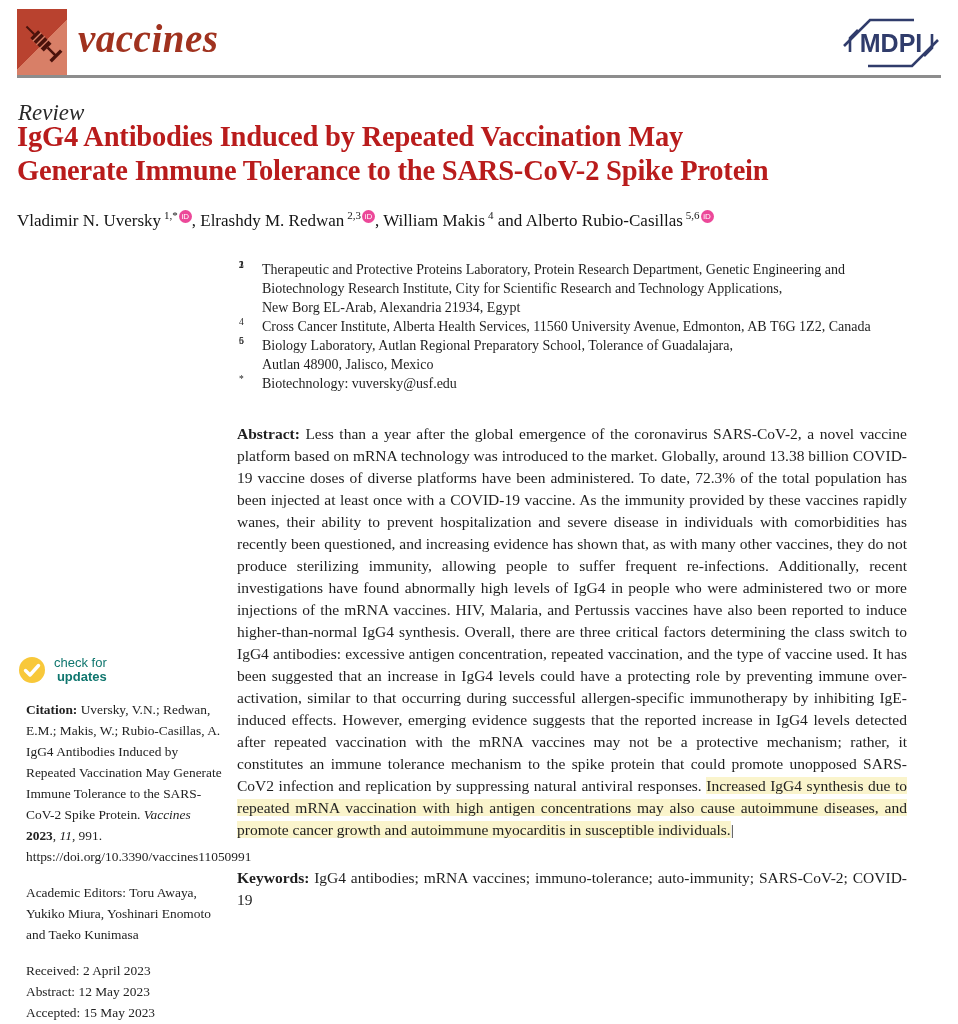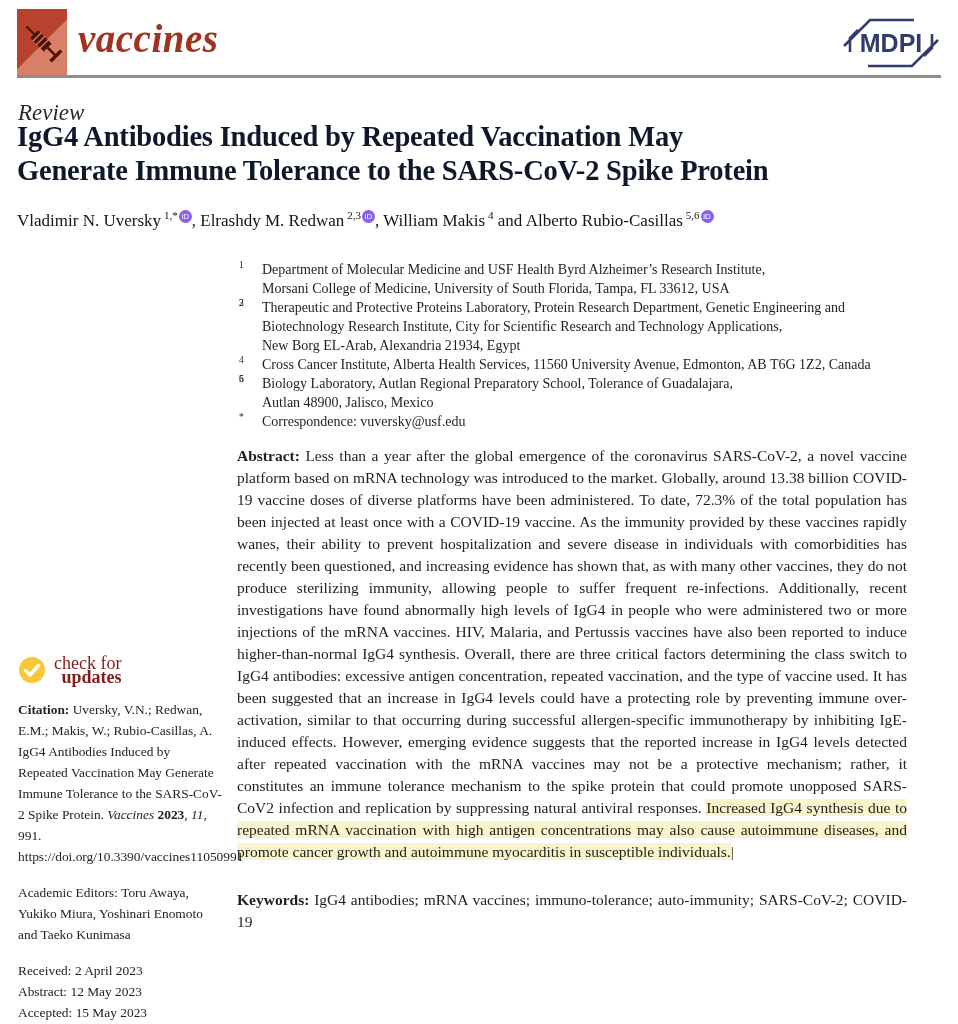--- a/index.html
+++ b/index.html
@@ -18,49 +18,49 @@
     letter-spacing: 0.5px;
   }
   .mdpi-logo { position: absolute; left: 836px; top: 12px; width: 110px; height: 62px; }
   .mdpi-logo svg { display: block; }
   .header-rule { position: absolute; left: 17px; top: 75px; width: 924px; height: 3px; background: #8d8d8d; }
 
   
   .article-type { position: absolute; left: 18px; top: 100px; font-style: italic; font-size: 23px; color: #2a2a2a; }
   .page-title {
     position: absolute; left: 17px; top: 120px; width: 938px;
-    font-size: 28.5px; font-weight: 700; line-height: 34px; color: #0f172a;
+    font-size: 28.5px; font-weight: 700; line-height: 34px; color: #b91c1c;
     white-space: pre-line; letter-spacing: -0.2px;
   }
   .authors-line { position: absolute; left: 17px; top: 209px; width: 938px; font-size: 17px; color: #141414; }
   .authors-line sup { font-size: 11px; margin-left: 3px; }
   .orcid {
     display: inline-block; width: 13px; height: 13px; border-radius: 50%;
-    background: #8b5cf6; color: #ffffff; font-family: "Liberation Sans", sans-serif;
+    background: #ec4899; color: #ffffff; font-family: "Liberation Sans", sans-serif;
     font-size: 8px; line-height: 13px; text-align: center; vertical-align: super; margin-left: 1px;
   }
 
   
   .main-col { position: absolute; left: 237px; top: 260px; width: 670px; }
   .affiliations { font-size: 14px; line-height: 19px; }
   .aff-row { position: relative; padding-left: 25px; }
   .aff-marker { position: absolute; left: 2px; top: -4px; font-size: 9.5px; }
   .aff-text { white-space: pre-line; }
-  .abstract-par { margin-top: 14px; font-size: 15.5px; line-height: 22px; text-align: justify; }
+  .abstract-par { margin-top: 30px; font-size: 15.5px; line-height: 22px; text-align: justify; }
   .bold { font-weight: 700; }
   .hl { background: #faf4cc; }
   .caret { font-weight: 400; background: none; }
   .keywords-par { margin-top: 26px; font-size: 15.5px; line-height: 22px; text-align: justify; }
 
   
   .sidebar { position: absolute; left: 18px; top: 656px; width: 204px; font-size: 13.4px; line-height: 21px; color: #222222; }
   .badge { display: flex; align-items: center; gap: 8px; cursor: pointer; }
-  .badge-text { font-family: Liberation Serif, serif; font-size: 18px; line-height: 14px; color: #7f1d1d; }
+  .badge-text { font-family: Liberation Sans, sans-serif; font-size: 13px; line-height: 14px; color: #0f766e; }
   .badge-text .b2 { font-weight: 700; text-align: right; }
-  .sb-block { margin-top: 15px; }
+  .sb-block { margin-top: 15px; margin-left: 8px; }
   .sb-italic { font-style: italic; }
   .sb-bold { font-weight: 700; }
   .date-row { white-space: nowrap; }
 </style>
 </head>
 <body>
 
 <div class="logo-square">
   <svg width="50" height="66" viewBox="0 0 50 66">
     <g transform="rotate(45 25 33)" fill="#4a120b" stroke="#4a120b">
@@ -92,31 +92,30 @@
 <div class="article-type">Review</div>
 <h1 class="page-title">IgG4 Antibodies Induced by Repeated Vaccination May
 Generate Immune Tolerance to the SARS-CoV-2 Spike Protein</h1>
 
 <div class="authors-line">
   <span><span>Vladimir N. Uversky</span><sup>1,*</sup><span class="orcid">iD</span><span>, </span></span><span><span>Elrashdy M. Redwan</span><sup>2,3</sup><span class="orcid">iD</span><span>, </span></span><span><span>William Makis</span><sup>4</sup><span> and </span></span><span><span>Alberto Rubio-Casillas</span><sup>5,6</sup><span class="orcid">iD</span></span>
 </div>
 
 <div class="main-col">
   <div class="affiliations">
-    <div class="aff-row"><span class="aff-marker">1</span><span class="aff-text">Department of Molecular Medicine and USF Health Byrd Alzheimer’s Research Institute,
-Morsani College of Medicine, University of South Florida, Tampa, FL 33612, USA</span></div>
+    <div class="aff-row"><span class="aff-marker">1</span></div>
     <div class="aff-row"><span class="aff-marker">2</span></div>
     <div class="aff-row"><span class="aff-marker">3</span><span class="aff-text">Therapeutic and Protective Proteins Laboratory, Protein Research Department, Genetic Engineering and
 Biotechnology Research Institute, City for Scientific Research and Technology Applications,
 New Borg EL-Arab, Alexandria 21934, Egypt</span></div>
     <div class="aff-row"><span class="aff-marker">4</span><span class="aff-text">Cross Cancer Institute, Alberta Health Services, 11560 University Avenue, Edmonton, AB T6G 1Z2, Canada</span></div>
     <div class="aff-row"><span class="aff-marker">5</span></div>
     <div class="aff-row"><span class="aff-marker">6</span><span class="aff-text">Biology Laboratory, Autlan Regional Preparatory School, Tolerance of Guadalajara,
 Autlan 48900, Jalisco, Mexico</span></div>
-    <div class="aff-row"><span class="aff-marker">*</span><span class="aff-text">Correspondence: vuversky@usf.edu</span></div>
+    <div class="aff-row"><span class="aff-marker">*</span><span class="aff-text">Biotechnology: vuversky@usf.edu</span></div>
   </div>
 
   <p class="abstract-par"><span class="bold">Abstract:</span><span> Less than a year after the global emergence of the coronavirus SARS-CoV-2, a novel vaccine platform based on mRNA technology was introduced to the market. Globally, around 13.38 billion COVID-19 vaccine doses of diverse platforms have been administered. To date, 72.3% of the total population has been injected at least once with a COVID-19 vaccine. As the immunity provided by these vaccines rapidly wanes, their ability to prevent hospitalization and severe disease in individuals with comorbidities has recently been questioned, and increasing evidence has shown that, as with many other vaccines, they do not produce sterilizing immunity, allowing people to suffer frequent re-infections. Additionally, recent investigations have found abnormally high levels of IgG4 in people who were administered two or more injections of the mRNA vaccines. HIV, Malaria, and Pertussis vaccines have also been reported to induce higher-than-normal IgG4 synthesis. Overall, there are three critical factors determining the class switch to IgG4 antibodies: excessive antigen concentration, repeated vaccination, and the type of vaccine used. It has been suggested that an increase in IgG4 levels could have a protecting role by preventing immune over-activation, similar to that occurring during successful allergen-specific immunotherapy by inhibiting IgE-induced effects. However, emerging evidence suggests that the reported increase in IgG4 levels detected after repeated vaccination with the mRNA vaccines may not be a protective mechanism; rather, it constitutes an immune tolerance mechanism to the spike protein that could promote unopposed SARS-CoV2 infection and replication by suppressing natural antiviral responses. </span><span class="hl">Increased IgG4 synthesis due to repeated mRNA vaccination with high antigen concentrations may also cause autoimmune diseases, and promote cancer growth and autoimmune myocarditis in susceptible individuals.</span><span class="caret">|</span></p>
 
   <p class="keywords-par"><span class="bold">Keywords:</span><span> IgG4 antibodies; mRNA vaccines; immuno-tolerance; auto-immunity; SARS-CoV-2; COVID-19</span></p>
 </div>
 
 <div class="sidebar">
   <div class="badge">
     <svg width="28" height="28" viewBox="0 0 28 28">

